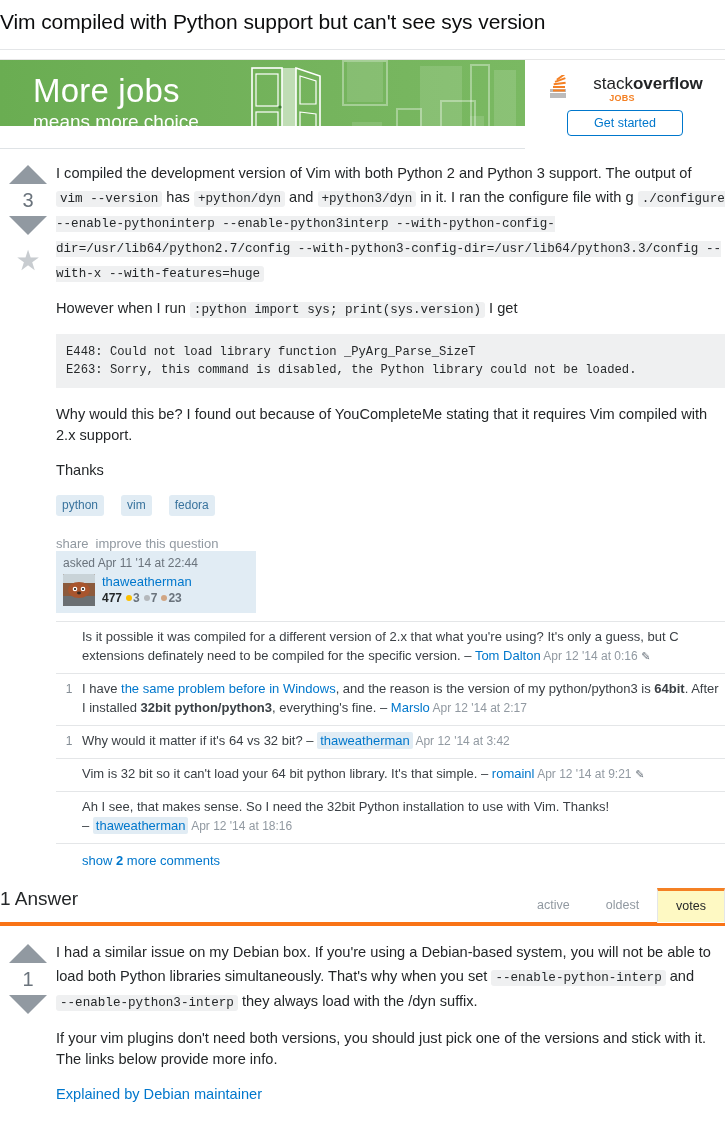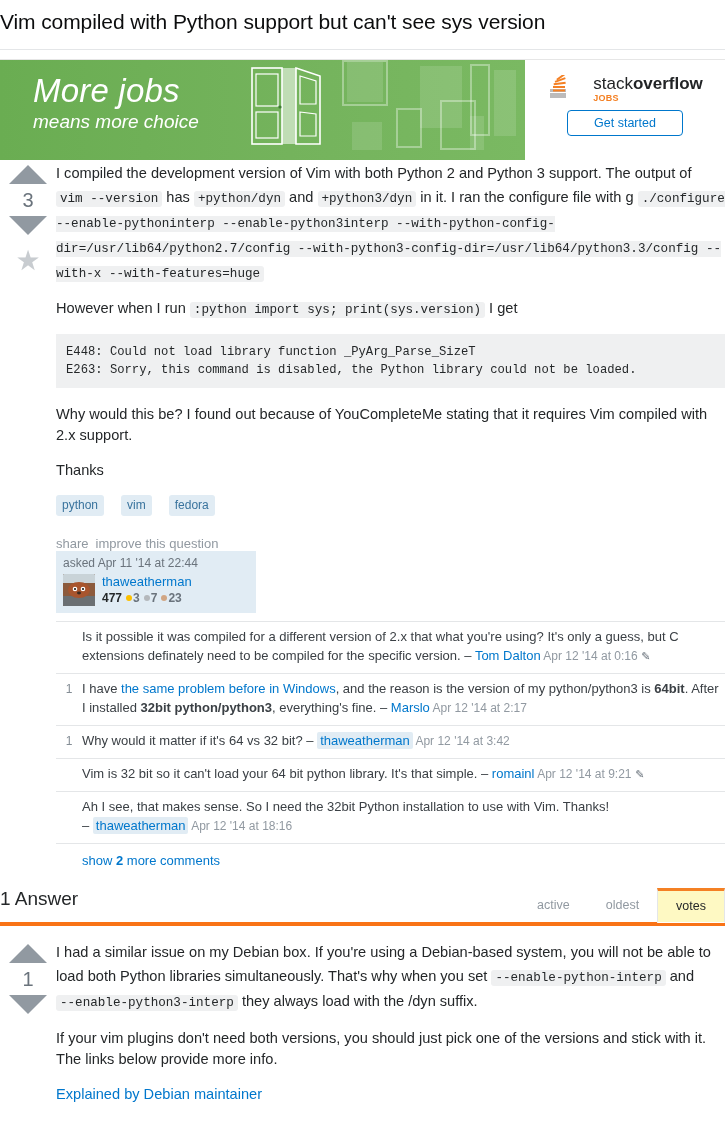--- a/index.html
+++ b/index.html
@@ -21,40 +21,39 @@
     line-height: 1.3;
     padding: 8px 0 14px 0;
     margin: 0;
     letter-spacing: -0.1px;
   }
   .title-rule { height: 1px; background: #e4e6e8; width: 725px; }
 
   
   .adwrap { margin-top: 9px; width: 725px; height: 90px; display: flex; border-top: 1px solid #e6e6e6; border-bottom:1px solid #dfe3e6;}
   .ad-left {
-    width: 525px; height: 100px; position: relative; overflow: hidden;
+    width: 525px; height: 66px; position: relative; overflow: hidden;
     background: #6fb053;
     background: linear-gradient(90deg,#6aad52 0%, #74b35c 55%, #7ab962 100%);
-    font-style: italic;
   }
   .ad-left .shape { position: absolute; background: rgba(255,255,255,0.13); }
   .ad-left .shape.ol { background: transparent; border: 2px solid rgba(255,255,255,0.35); }
   .ad-text { position: absolute; left: 33px; top: 12px; color: #fff; }
   .ad-text .l1 { font-size: 33px; font-weight: 300; line-height: 38px; letter-spacing: 0.2px; }
   .ad-text .l2 { font-size: 19px; font-weight: 400; line-height: 24px; }
   .door { position: absolute; left: 250px; top: 6px; width: 78px; height: 80px; }
   .ad-right {
     width: 200px; height: 90px; background: #fff;
     display: flex; flex-direction: column; align-items: center; justify-content: center;
     border-left: 0;
   }
   .so-logo-row { display: flex; align-items: flex-start; gap: 20px; margin-bottom: 7px; }
   .so-wordmark { font-size: 17px; line-height: 17px; color: #222426; font-weight: 400; }
   .so-wordmark b { font-weight: 700; }
-  .so-jobs { font-size: 9px; font-weight: 700; color: #f48024; letter-spacing: 0.3px; line-height: 10px; margin-top: 1px;}
+  .so-jobs { font-size: 9px; font-weight: 700; color: #f48024; letter-spacing: 0.3px; line-height: 10px; margin-top: 1px; margin-left: 16px;}
   .get-started {
     border: 1px solid #0077cc; border-radius: 4px; color: #0077cc;
     font-size: 12.5px; padding: 5px 26px; background: #fff; cursor: pointer;
     font-family: "Liberation Sans", sans-serif;
   }
 
   
   .post { display: flex; padding-top: 12px; }
   .votecell { width: 56px; flex: 0 0 56px; display: flex; flex-direction: column; align-items: center; padding-top: 4px; }
   .arrow-up, .arrow-down { width: 0; height: 0; cursor: pointer; }

